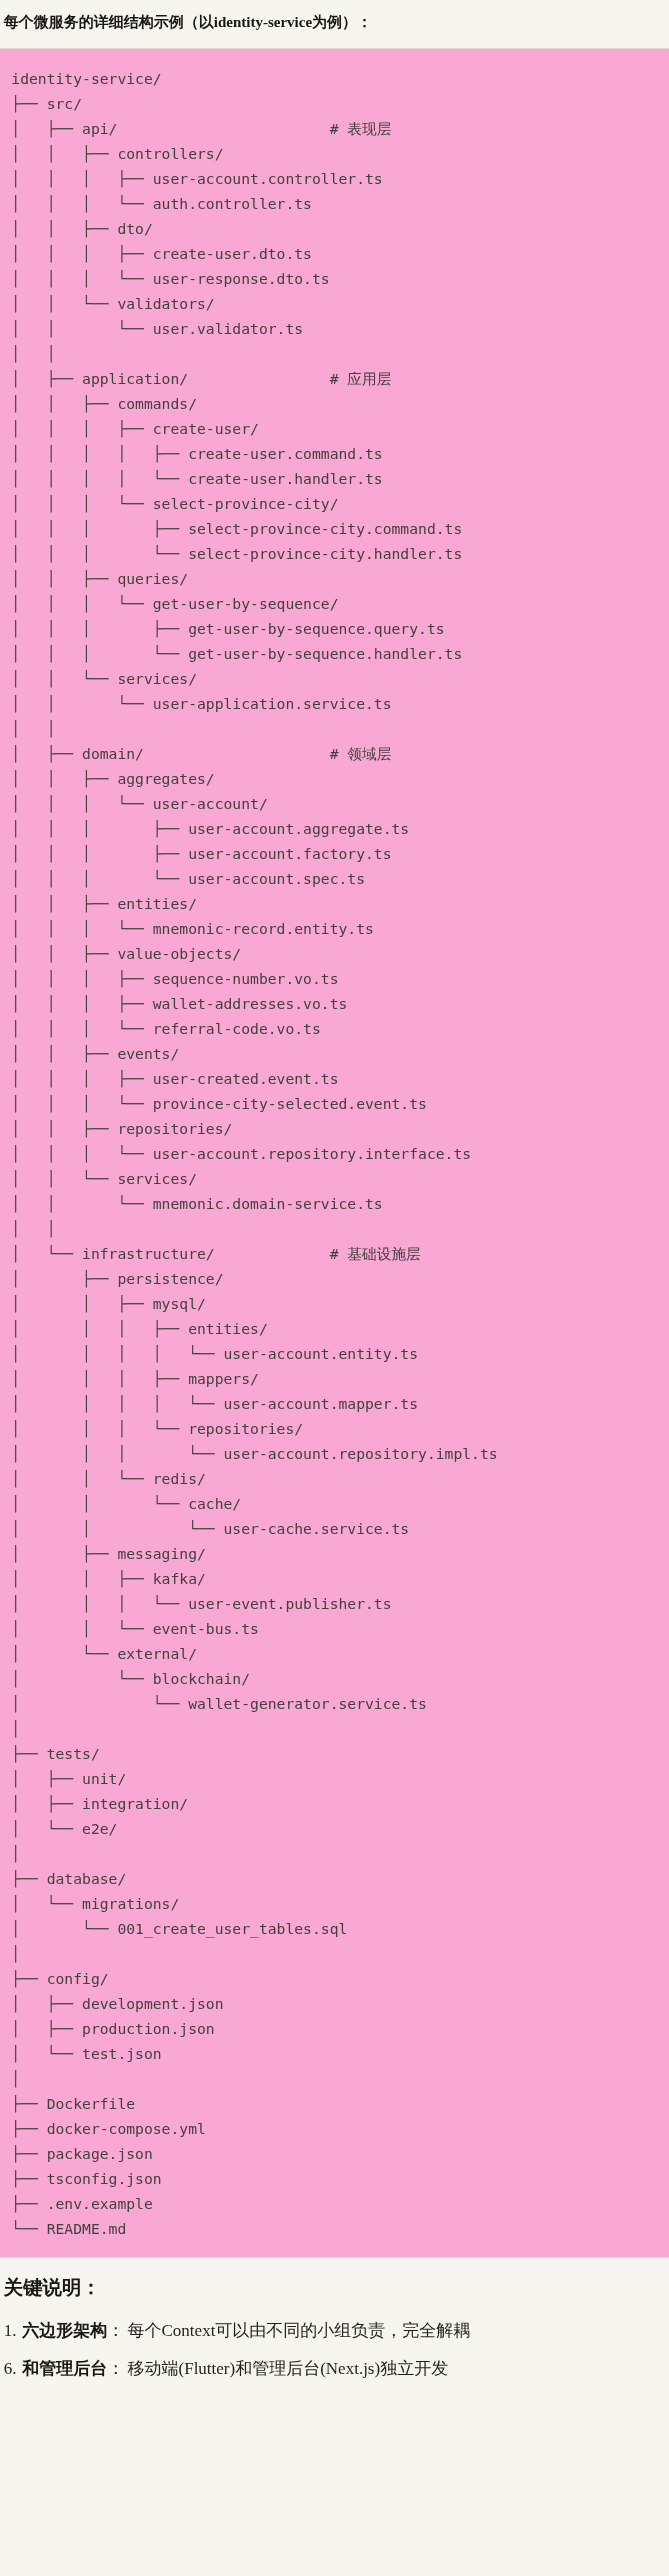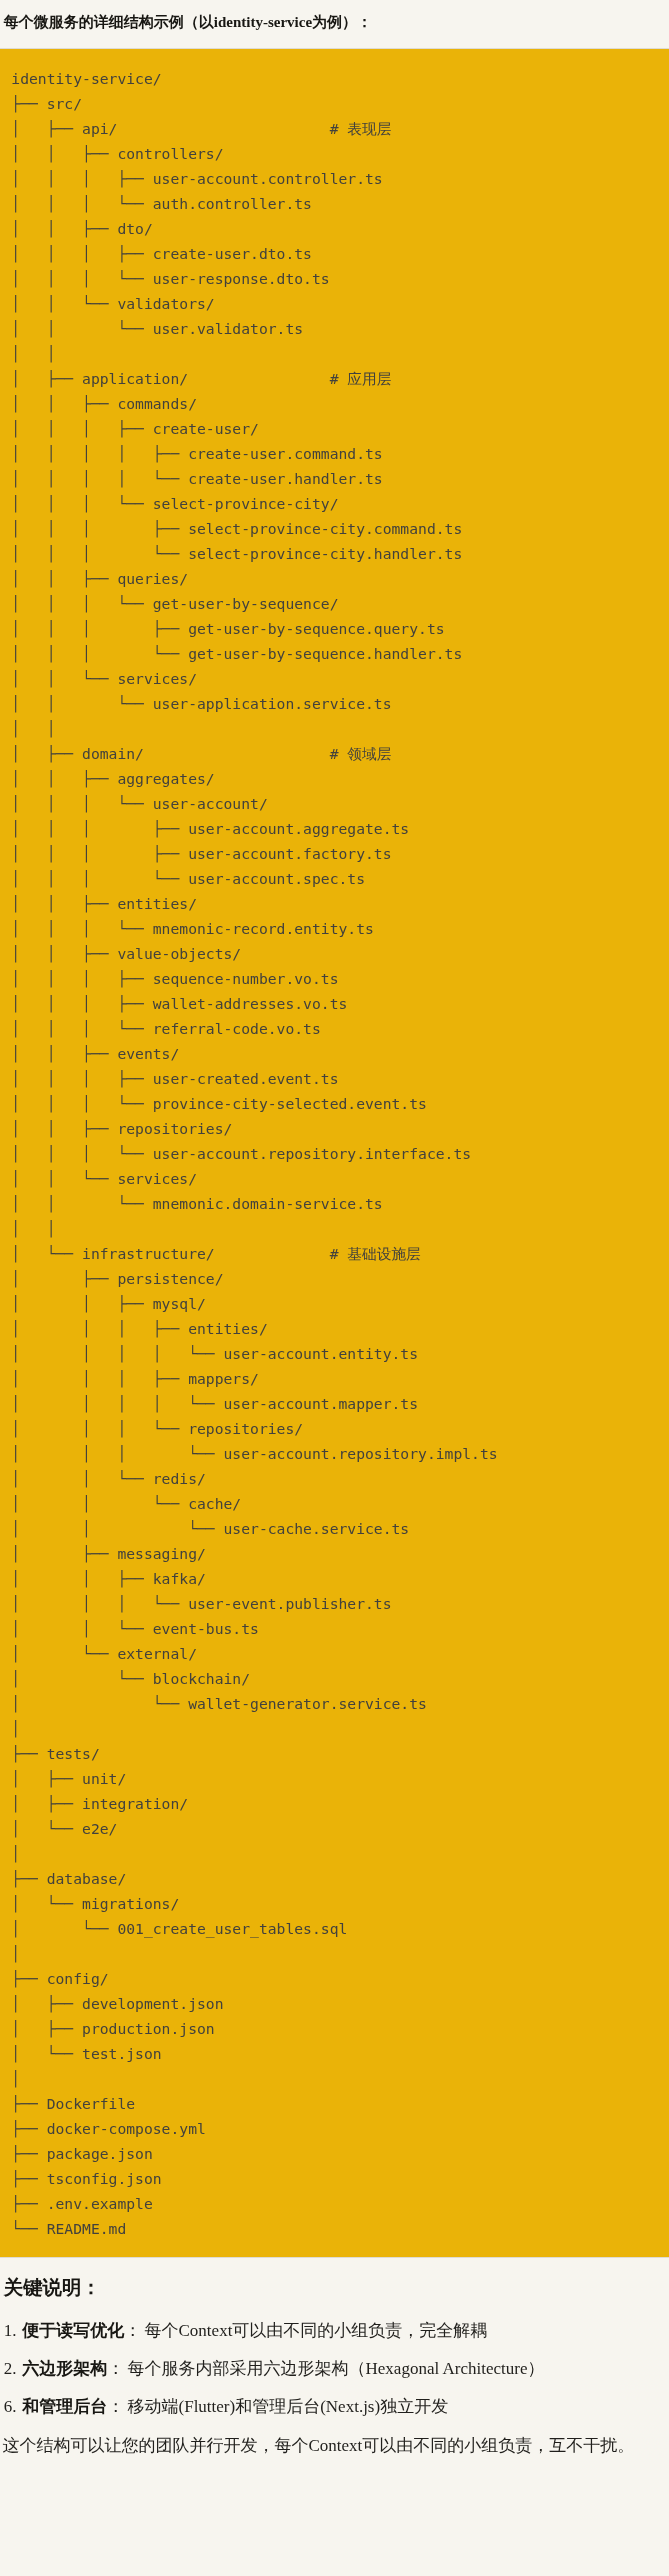--- a/index.html
+++ b/index.html
@@ -16,21 +16,21 @@
   .doc-title {
     font-family: "Liberation Serif", serif;
     font-weight: 700;
     font-size: 15px;
     line-height: 27.5px;
     color: #181713;
     margin: 8.8px 0 12px 1.3px;
   }
 
   .code-block {
-    background: #eab308;
+    background: #f9a8d4;
     border-top: 1.3px solid #dedbd3;
     border-bottom: 1.3px solid #dedbd3;
     margin: 3px -5px 0 -2.5px;           
     padding: 16.3px 6.3px 16.3px 11.3px;
   }
   .code-block pre {
     margin: 0;
     font-family: "DejaVu Sans Mono", monospace;
     font-size: 14.7px;
     line-height: 25px;
@@ -162,32 +162,28 @@
 ├── tsconfig.json
 ├── .env.example
 └── README.md</code></pre>
   </div>
 
   <div class="notes-heading">关键说明：</div>
 
   <div class="notes-list">
 
     <div class="note-item">
-      <span class="note-num">1.</span><span class="note-label">便于读写优化</span><span class="note-sep">：</span><span class="note-desc">每个Context可以由不同的小组负责，完全解耦</span>
+      <span class="note-num">1.</span><span class="note-label">六边形架构</span><span class="note-sep">：</span><span class="note-desc">每个Context可以由不同的小组负责，完全解耦</span>
     </div>
 
-    <div class="note-item">
-      <span class="note-num">2.</span><span class="note-label">六边形架构</span><span class="note-sep">：</span><span class="note-desc">每个服务内部采用六边形架构（Hexagonal Architecture）</span>
-    </div>
 
 
 
 
     <div class="note-item">
       <span class="note-num">6.</span><span class="note-label">和管理后台</span><span class="note-sep">：</span><span class="note-desc">移动端(Flutter)和管理后台(Next.js)独立开发</span>
     </div>
 
   </div>
 
-  <div class="closing-para">这个结构可以让您的团队并行开发，每个Context可以由不同的小组负责，互不干扰。</div>
 
 </div>
 
 
 </body></html>

